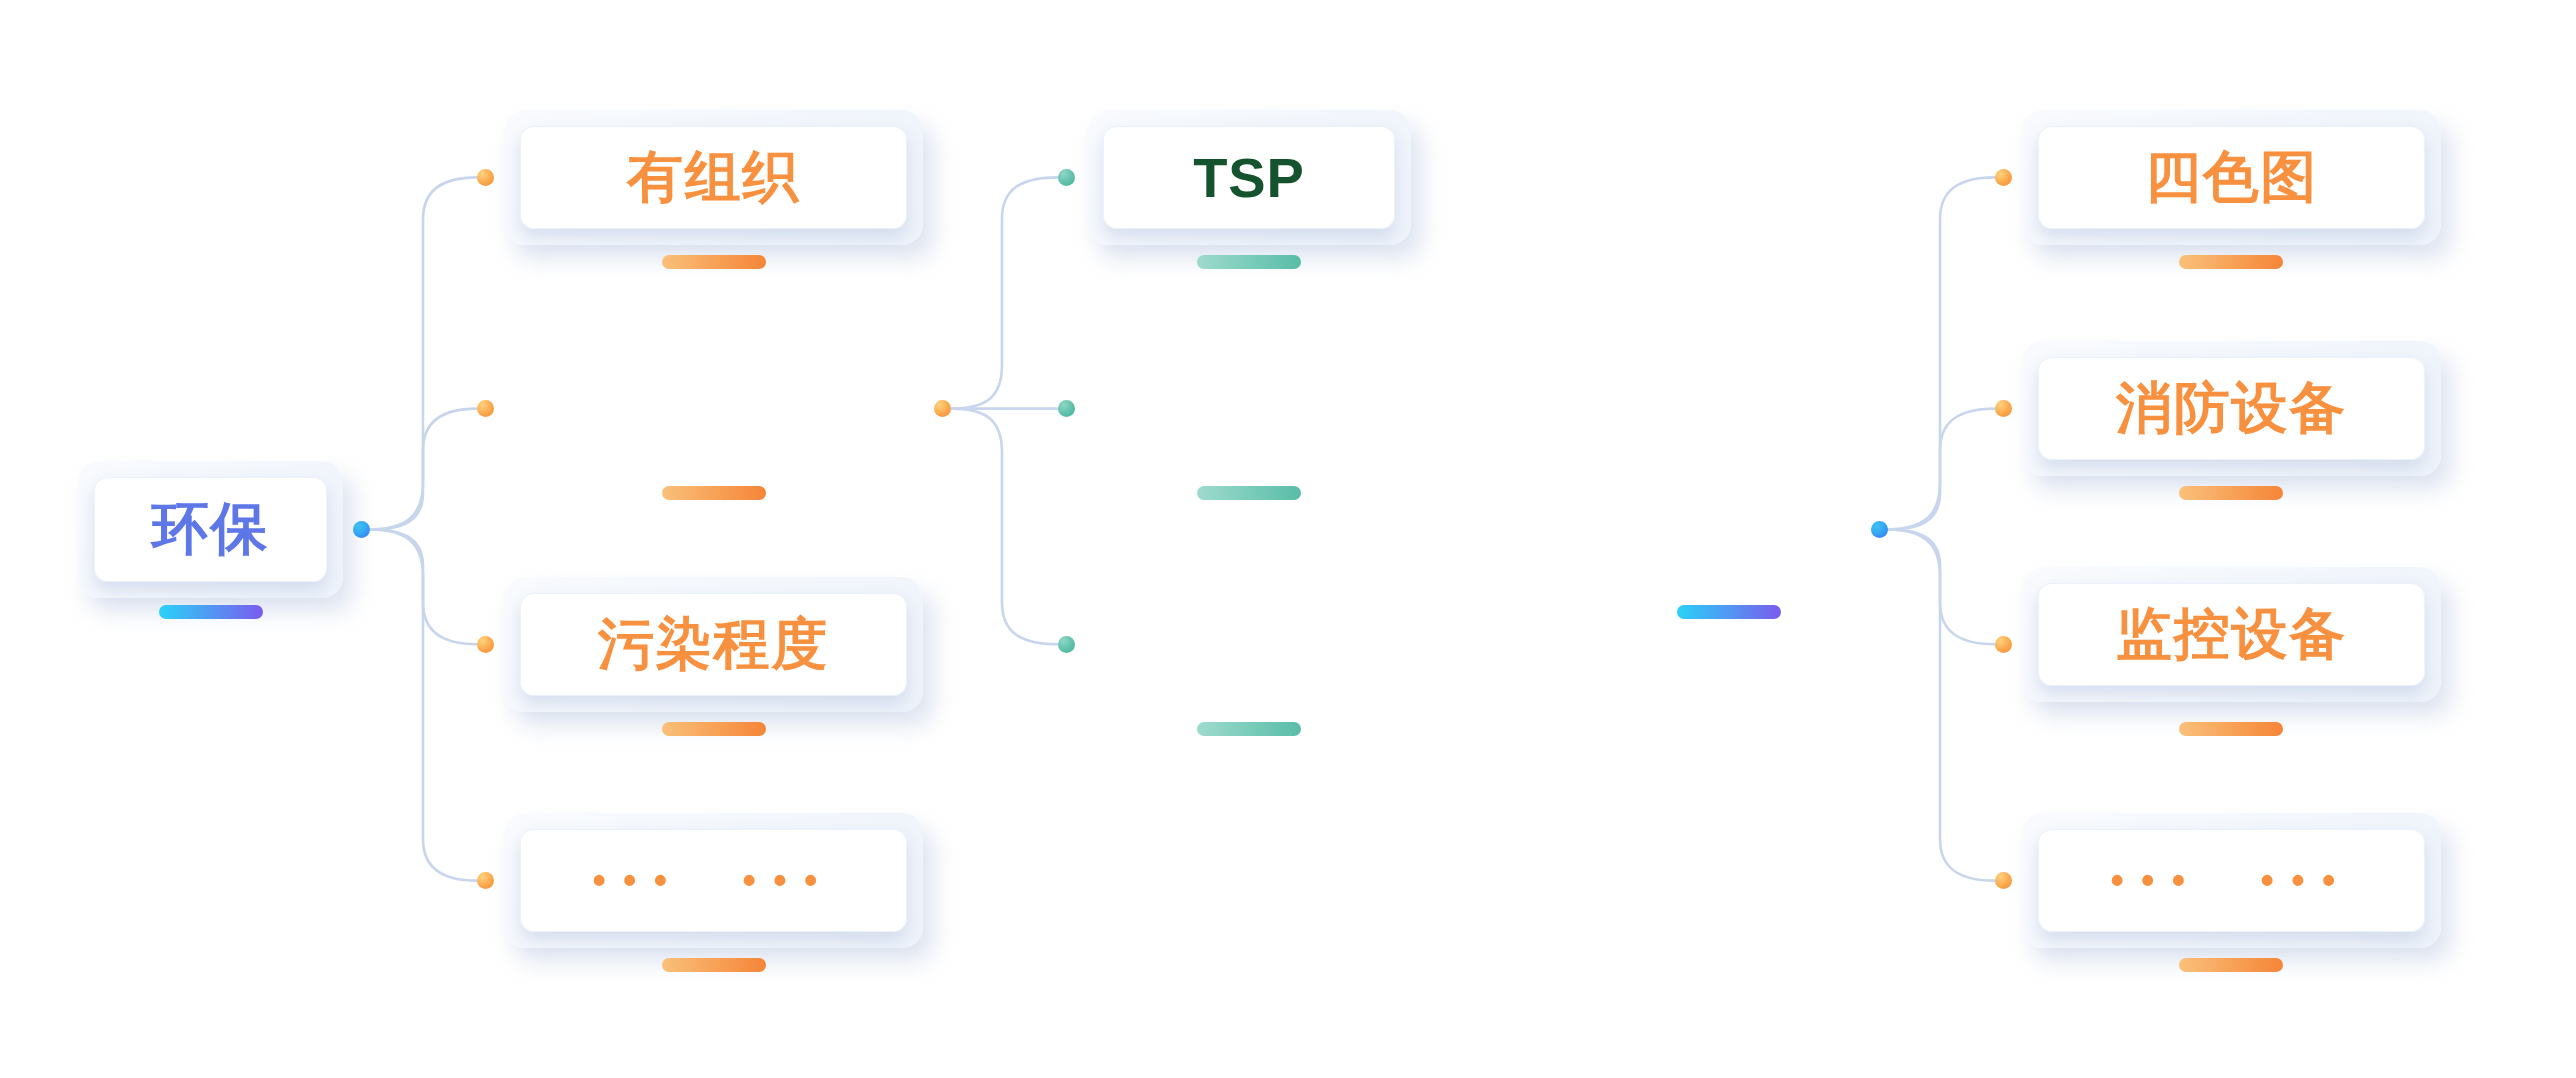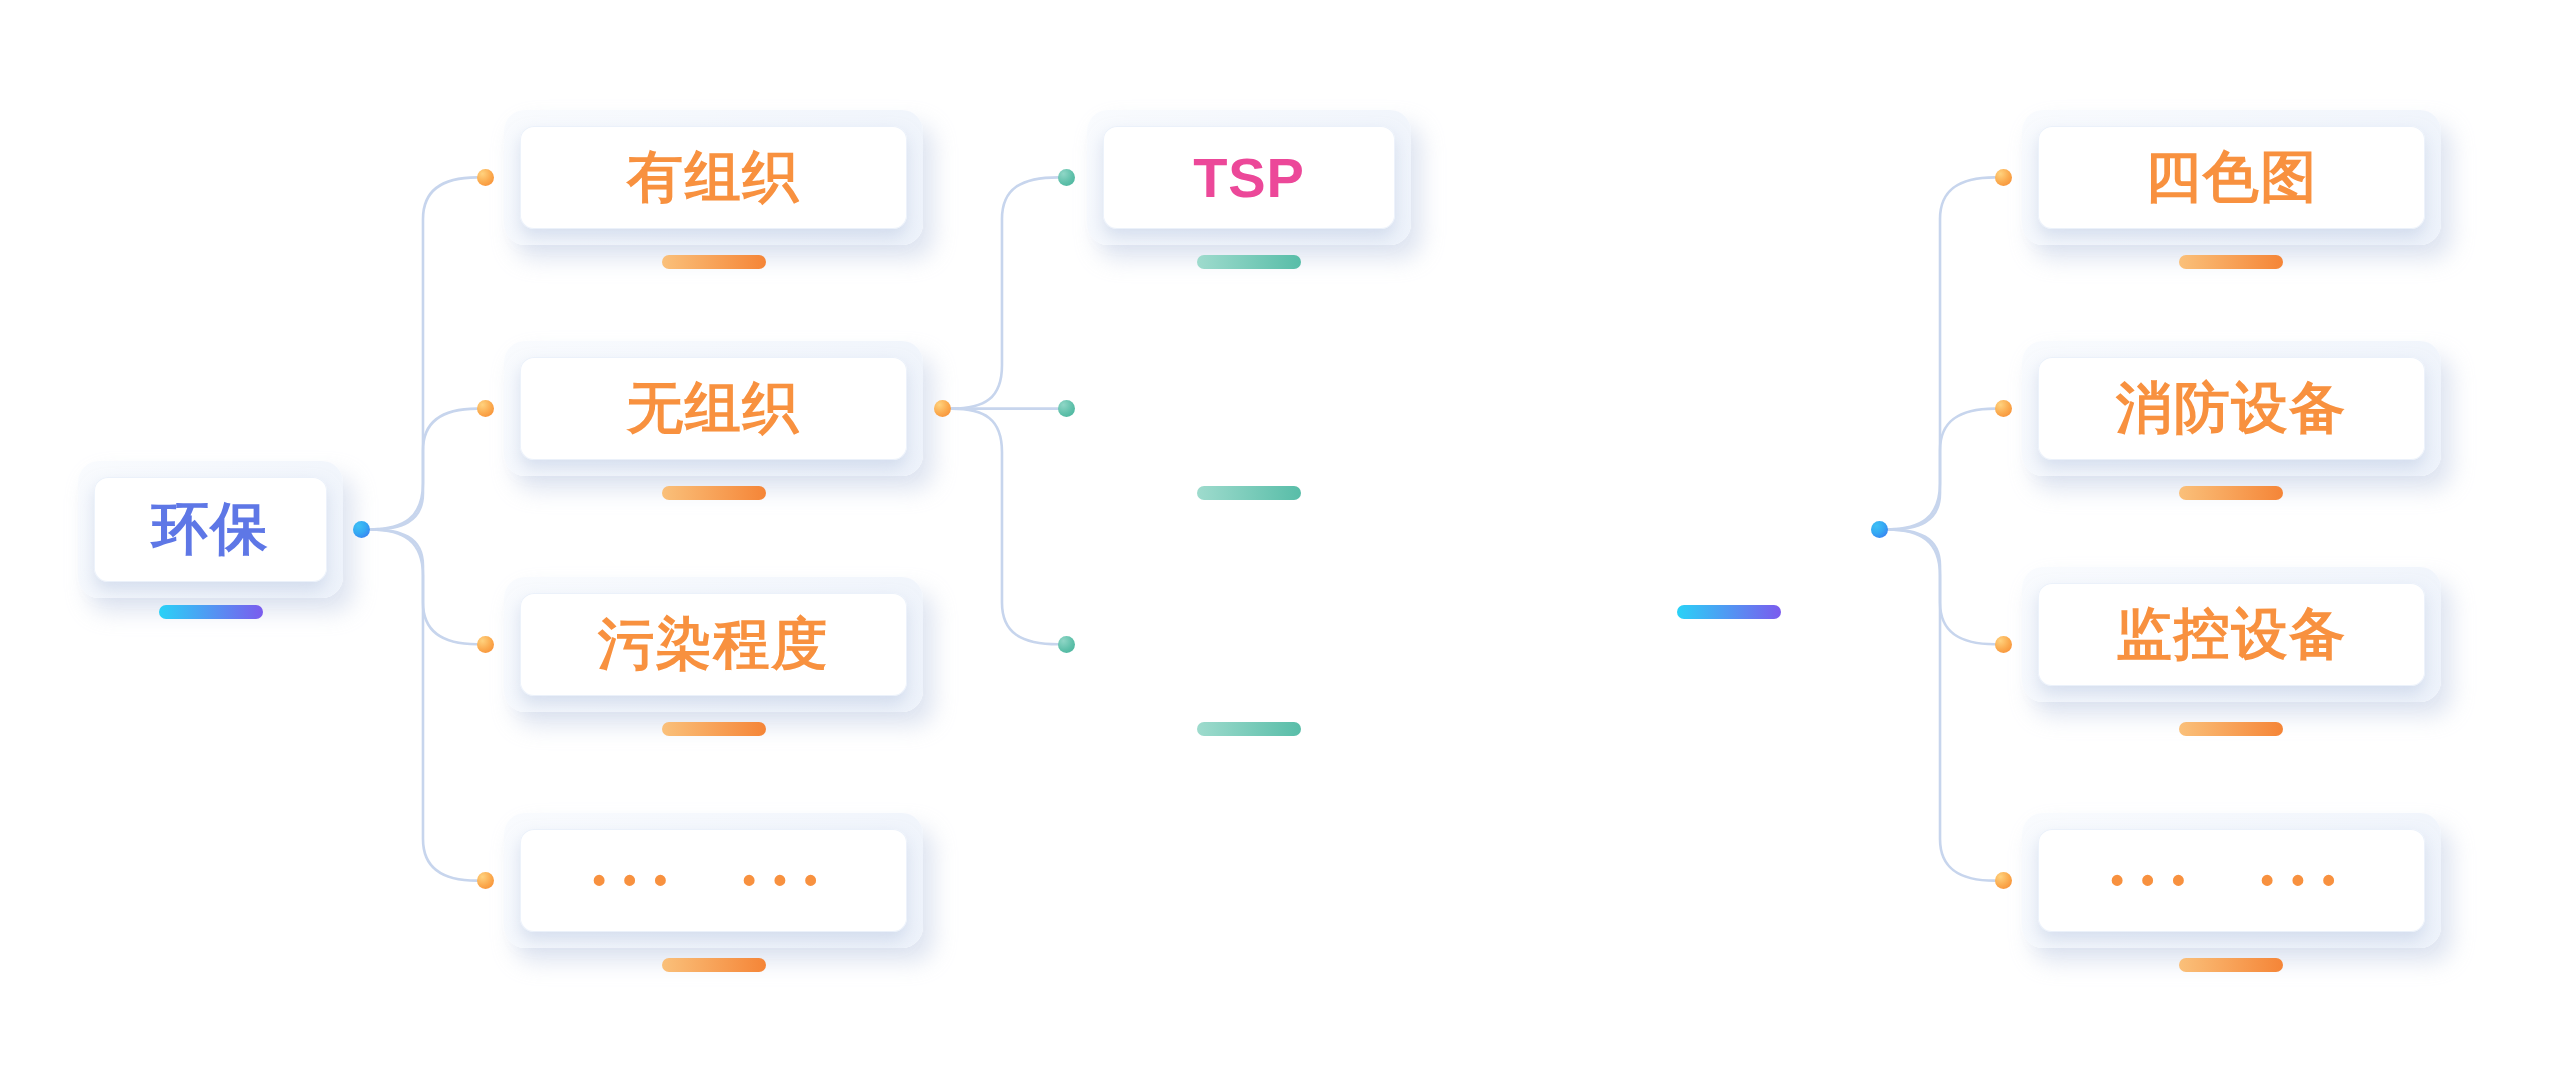--- a/index.html
+++ b/index.html
@@ -13,21 +13,21 @@
 
   .node-outer{position:absolute;z-index:2;border-radius:21px;
       background:linear-gradient(135deg,#f9fbfe 0%,#eef3fb 100%);
       box-shadow:10.4px 14px 22.6px rgba(178,194,221,0.42);}
   .node-inner{position:absolute;inset:15.7px;background:#ffffff;border-radius:14px;
       display:flex;align-items:center;justify-content:center;
       box-shadow:0 8.7px 15.7px rgba(186,200,226,0.50), inset 0 0 0 0.9px rgba(233,239,249,0.9);}
   .node-label{font-size:56px;font-weight:700;letter-spacing:1.7px;white-space:nowrap;}
   .root .node-label{color:#5e77e6;font-size:57px;}
   .branch .node-label{color:#f8913f;}
-  .leaf .node-label{color:#ec4899;font-weight:600;letter-spacing:0.9px;}
+  .leaf .node-label{color:#14532d;font-weight:600;letter-spacing:0.9px;}
   .ellipsis .node-label{font-size:38px;letter-spacing:17.4px;word-spacing:30px;color:#f8913f;}
 
   .bar{position:absolute;z-index:2;width:104px;height:14px;border-radius:7px;}
   .bar-root{background:linear-gradient(90deg,#29d2f7 0%,#7b5bee 100%);}
   .bar-branch{background:linear-gradient(90deg,#fac07a 0%,#f58537 100%);}
   .bar-leaf{background:linear-gradient(90deg,#9edbcd 0%,#58bda8 100%);}
 
   .dot{position:absolute;z-index:3;width:17.4px;height:17.4px;border-radius:50%;}
   .dot-root{background:radial-gradient(circle at 32% 28%,#3ec0f5 0%,#35a9f3 45%,#3b6ff0 100%);}
   .dot-branch{background:radial-gradient(circle at 32% 28%,#ffd27e 0%,#fbab4f 50%,#f6872f 100%);}
@@ -64,25 +64,20 @@
   <div class="dot dot-root" style="left:353px;top:521px;"></div>
 
   <div class="node-outer branch" style="left:504px;top:110px;width:419px;height:135px;">
     <div class="node-inner">
       <span class="node-label">有组织</span>
     </div>
   </div>
   <div class="bar bar-branch" style="left:662px;top:255px;"></div>
   <div class="dot dot-branch" style="left:477px;top:169px;"></div>
 
-  <div class="node-outer branch" style="left:504px;top:341px;width:419px;height:135px;">
-    <div class="node-inner">
-      <span class="node-label">无组织</span>
-    </div>
-  </div>
   <div class="bar bar-branch" style="left:662px;top:486px;"></div>
   <div class="dot dot-branch" style="left:477px;top:400px;"></div>
   <div class="dot dot-branch" style="left:934px;top:400px;"></div>
 
   <div class="node-outer branch" style="left:504px;top:577px;width:419px;height:135px;">
     <div class="node-inner">
       <span class="node-label">污染程度</span>
     </div>
   </div>
   <div class="bar bar-branch" style="left:662px;top:722px;"></div>

